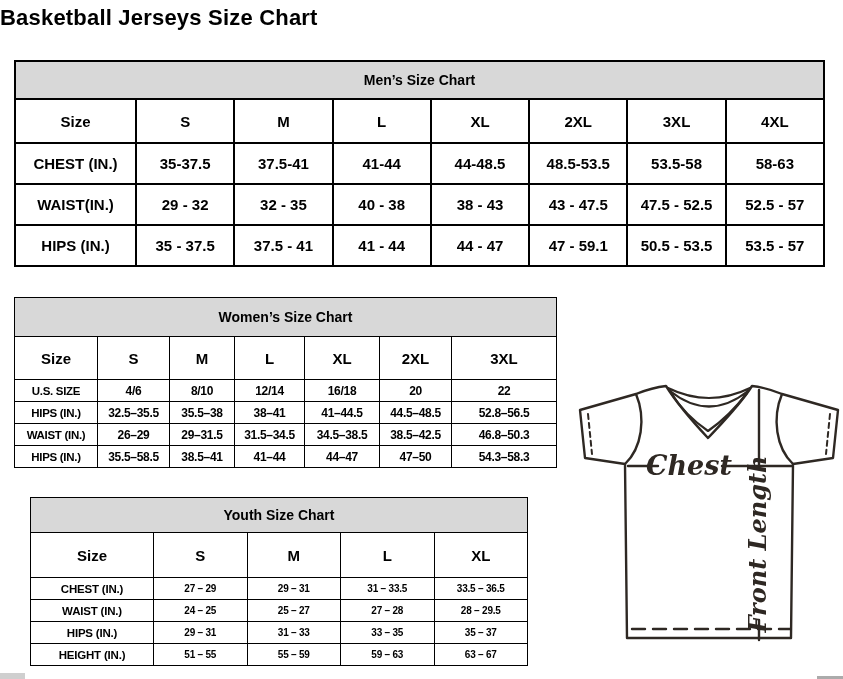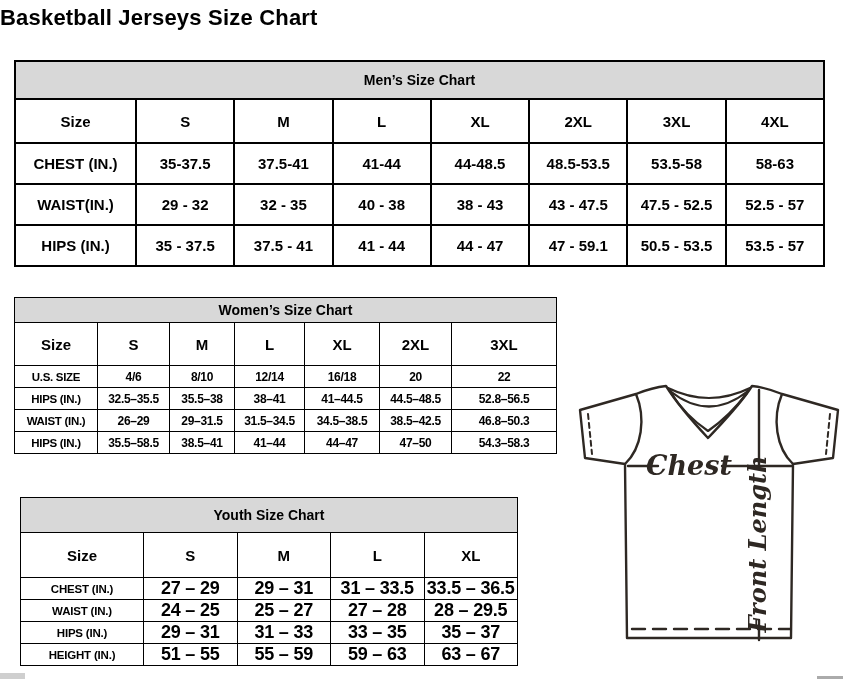--- a/index.html
+++ b/index.html
@@ -28,40 +28,40 @@
   #tbl-mens { left:14px; top:60px; width:811px; }
   #tbl-mens .band { height:40px; border:2px solid var(--border); }
   #tbl-mens table { margin-top:-2px; }
   #tbl-mens th, #tbl-mens td { border-width:2px; font-size:15px; }
   #tbl-mens th { height:44px; }
   #tbl-mens td { height:41px; }
   #tbl-mens col.c0 { width:121px; }
 
   
   #tbl-womens { left:14px; top:297px; width:543px; }
-  #tbl-womens .band { height:26px; border:1px solid var(--border); }
+  #tbl-womens .band { height:40px; border:1px solid var(--border); }
   #tbl-womens table { margin-top:-1px; }
   #tbl-womens th, #tbl-womens td { border-width:1px; }
   #tbl-womens th { height:43px; font-size:15px; }
   #tbl-womens td { height:22px; font-size:12px; letter-spacing:-0.3px; }
   #tbl-womens td.rowlabel { font-size:11.5px; }
   #tbl-womens col.c0 { width:83px; }
   #tbl-womens col.c1 { width:72px; }
   #tbl-womens col.c2 { width:65px; }
   #tbl-womens col.c3 { width:70px; }
   #tbl-womens col.c4 { width:75px; }
   #tbl-womens col.c5 { width:72px; }
 
   
-  #tbl-youth { left:20px; top:497px; width:498px; }
+  #tbl-youth { left:30px; top:497px; width:498px; }
   #tbl-youth .band { height:36px; border:1px solid var(--border); }
   #tbl-youth table { margin-top:-1px; }
   #tbl-youth th, #tbl-youth td { border-width:1px; }
   #tbl-youth th { height:45px; font-size:15px; }
-  #tbl-youth td { height:22px; font-size:18px; letter-spacing:-0.2px; }
+  #tbl-youth td { height:22px; font-size:10px; letter-spacing:-0.2px; }
   #tbl-youth td.rowlabel { font-size:11.5px; }
   #tbl-youth col.c0 { width:123px; }
 
   
   .jersey { position:absolute; left:556px; top:362px; width:287px; height:302px; margin:16px; }
   .jersey svg text {
     font-family:"DejaVu Serif", serif; font-style:italic; font-weight:bold;
     fill:var(--jersey);
   }
 

